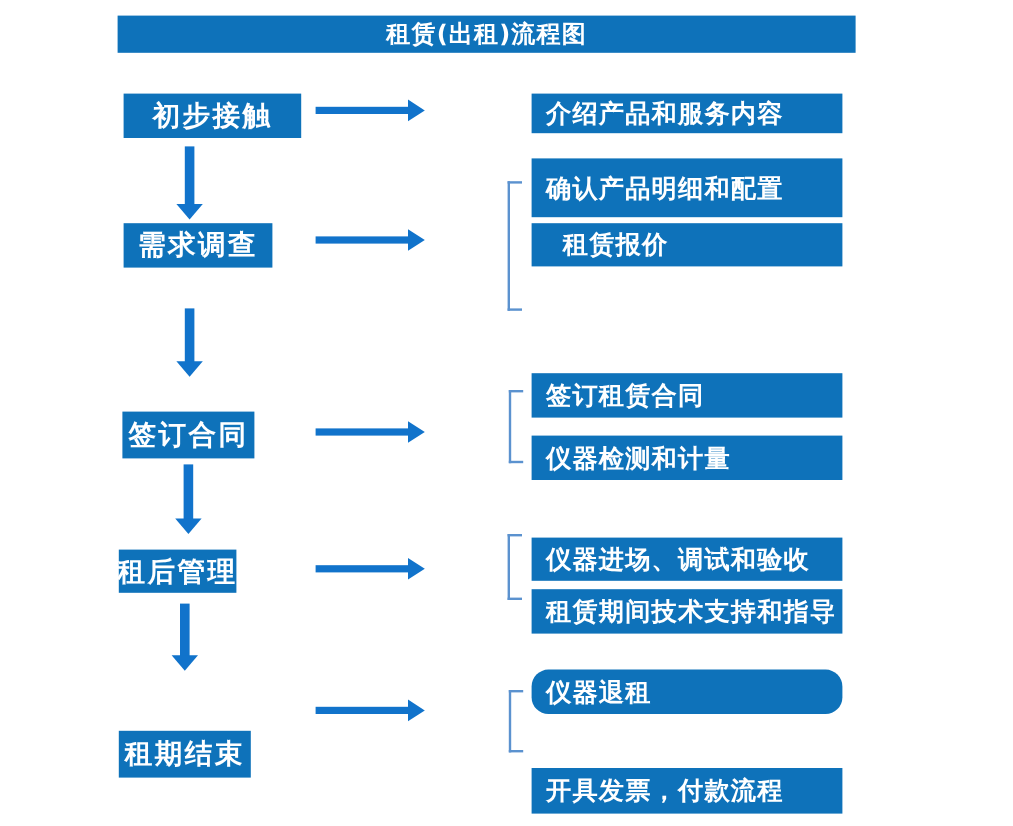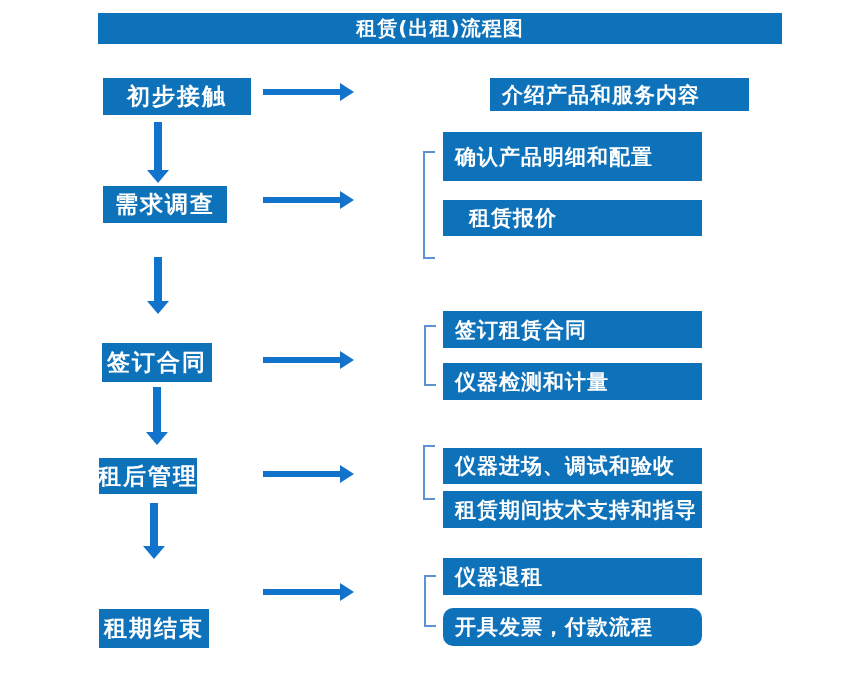--- a/index.html
+++ b/index.html
@@ -9,21 +9,21 @@
   }
   .canvas {
     position: relative;
     width: 844px;
     height: 688px;
     background: #ffffff;
     overflow: hidden;
   }
   .title-bar {
     position: absolute;
-    left: 98px; top: 13px; width: 684px; height: 31px;
+    left: 98px; top: 13px; width: 615px; height: 31px;
     background: #0e72ba;
     color: #ffffff;
     display: flex; align-items: center; justify-content: center;
     font-size: 20px; font-weight: bold;
     letter-spacing: 1px;
   }
   .step-box {
     position: absolute;
     background: #0e72ba;
     color: #ffffff;
@@ -139,27 +139,27 @@
   <div class="h-arrow" style="top:582px;">
     <div class="shaft"></div>
     <div class="head"></div>
   </div>
 
   <div class="bracket" style="left:423px; top:151px; height:108px;"></div>
   <div class="bracket" style="left:424px; top:325px; height:61px;"></div>
   <div class="bracket" style="left:423px; top:445px; height:55px;"></div>
   <div class="bracket" style="left:424px; top:575px; height:52px;"></div>
 
-  <div class="detail-box" style="top:78px;  height:33px;margin-left:47px;">介绍产品和服务内容</div>
+  <div class="detail-box" style="top:78px;  height:33px;">介绍产品和服务内容</div>
 
   <div class="detail-box" style="top:132px; height:49px;">确认产品明细和配置</div>
-  <div class="detail-box" style="top:200px; height:36px;padding-left:26px;">租赁报价</div>
+  <div class="detail-box" style="top:186px; height:36px;padding-left:26px;">租赁报价</div>
 
   <div class="detail-box" style="top:311px; height:37px;">签订租赁合同</div>
   <div class="detail-box" style="top:363px; height:37px;">仪器检测和计量</div>
 
   <div class="detail-box" style="top:448px; height:36px;text-align:right;">仪器进场、调试和验收</div>
   <div class="detail-box" style="top:491px; height:37px;">租赁期间技术支持和指导</div>
 
-  <div class="detail-box" style="top:558px; height:37px;">仪器退租</div>
-  <div class="detail-box" style="top:608px; height:38px;border-radius:10px;">开具发票，付款流程</div>
+  <div class="detail-box" style="top:558px; height:37px;border-radius:14px;">仪器退租</div>
+  <div class="detail-box" style="top:640px; height:38px;">开具发票，付款流程</div>
 
 </div>
 
 </body></html>

